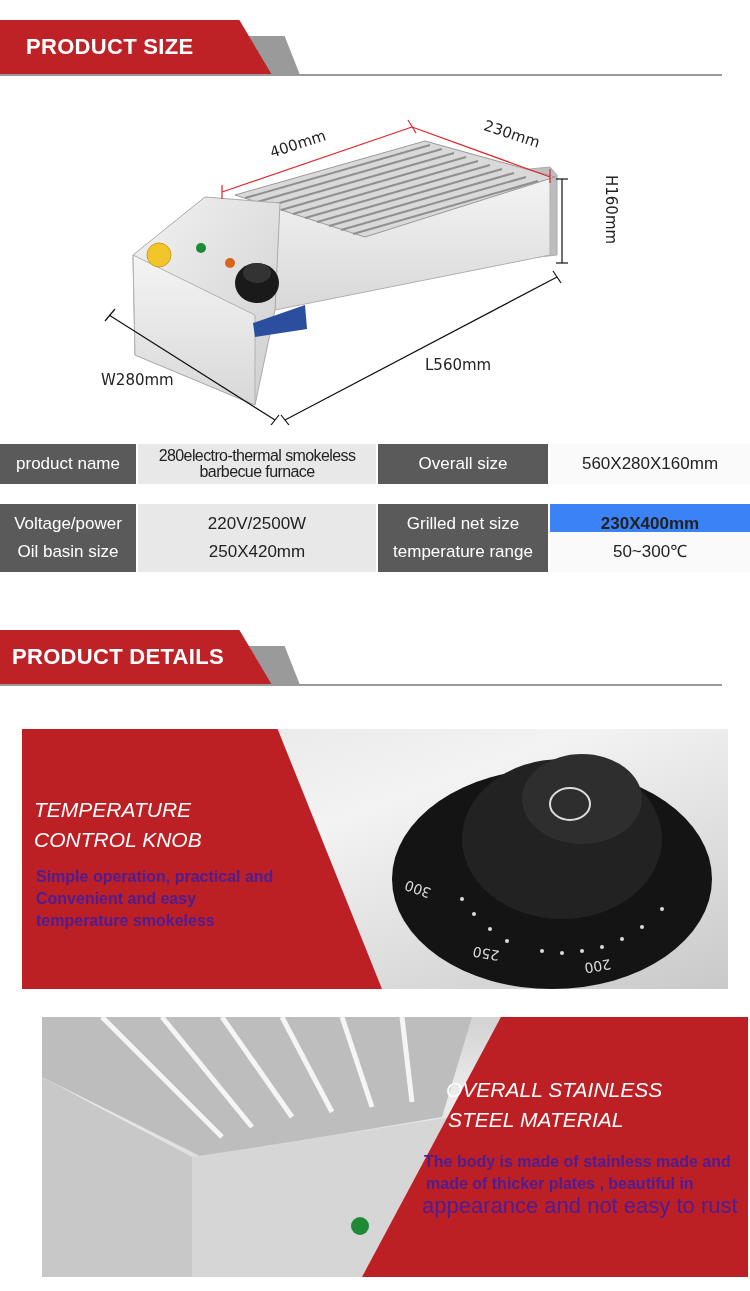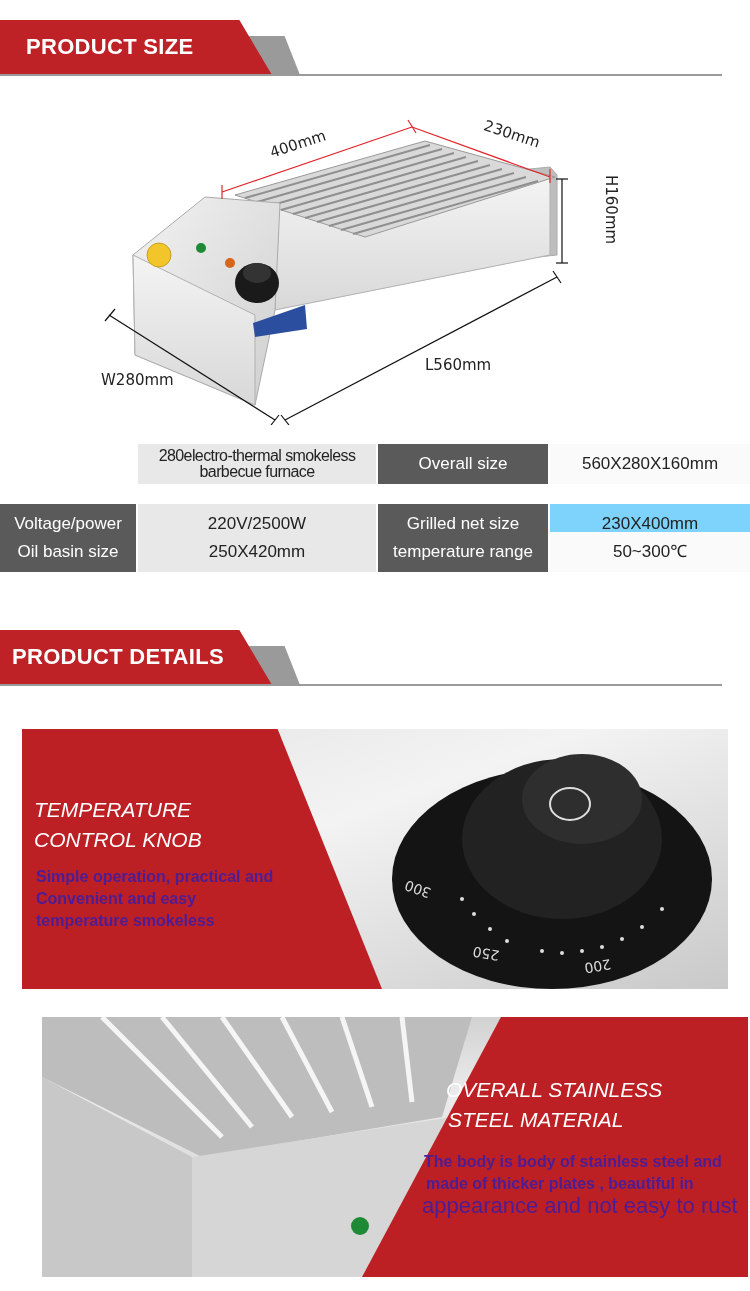--- a/index.html
+++ b/index.html
@@ -139,29 +139,30 @@
   </svg>
   <div class="dim-label" style="left:174px;top:30px;transform:rotate(-18deg);">400mm</div>
   <div class="dim-label" style="left:388px;top:20px;transform:rotate(18deg);">230mm</div>
   <div class="dim-label" style="left:478px;top:100px;transform:rotate(90deg);transform-origin:left top;left:525px;top:70px;">H160mm</div>
   <div class="dim-label" style="left:6px;top:266px;">W280mm</div>
   <div class="dim-label" style="left:330px;top:251px;">L560mm</div>
 </div>
 
 <div class="spec-table">
   <div class="spec-row" style="top:0;">
+    <div class="cell label c1">product name</div>
     <div class="cell value c2 small" style="padding:0 6px;">280electro-thermal smokeless barbecue furnace</div>
     <div class="cell label c3">Overall size</div>
     <div class="cell value c4" style="background:#fafafa;">560X280X160mm</div>
   </div>
   <div class="spec-row" style="top:60px;">
     <div class="cell label c1">Voltage/power</div>
     <div class="cell value c2">220V/2500W</div>
     <div class="cell label c3">Grilled net size</div>
-    <div class="cell value c4" style="background:#7dd3fc;">230X400mm</div>
+    <div class="cell value c4" style="background:#3b82f6;font-weight:bold;">230X400mm</div>
   </div>
   <div class="spec-row" style="top:88px;">
     <div class="cell label c1">Oil basin size</div>
     <div class="cell value c2">250X420mm</div>
     <div class="cell label c3">temperature range</div>
     <div class="cell value c4" style="background:#fafafa;">50~300℃</div>
   </div>
 </div>
 
 <div class="sec-header" style="top:630px;">
@@ -224,17 +225,17 @@
       <polygon points="0,60 150,140 150,260 0,260" fill="#c8c8c8"></polygon>
       <circle cx="318" cy="209" r="9" fill="#1f8a35"></circle>
     </svg>
   </div>
   <div class="red-block" style="left:320px;width:386px;clip-path:polygon(36% 0,100% 0,100% 100%,0 100%);"></div>
   <div class="heading" style="left:404px;top:58px;">
     <div>OVERALL STAINLESS</div>
     <div style="padding-left:2px;">STEEL MATERIAL</div>
   </div>
   <div class="desc" style="left:380px;top:134px;font-size:16px;">
-    <div style="padding-left:2px;">The body is body of stainless steel and</div>
+    <div style="padding-left:2px;">The body is made of stainless made and</div>
     <div style="padding-left:4px;">made of thicker plates , beautiful in</div>
     <div style="font-size:22px;font-weight:normal;">appearance and not easy to rust</div>
   </div>
 </div>
 
 </body></html>

